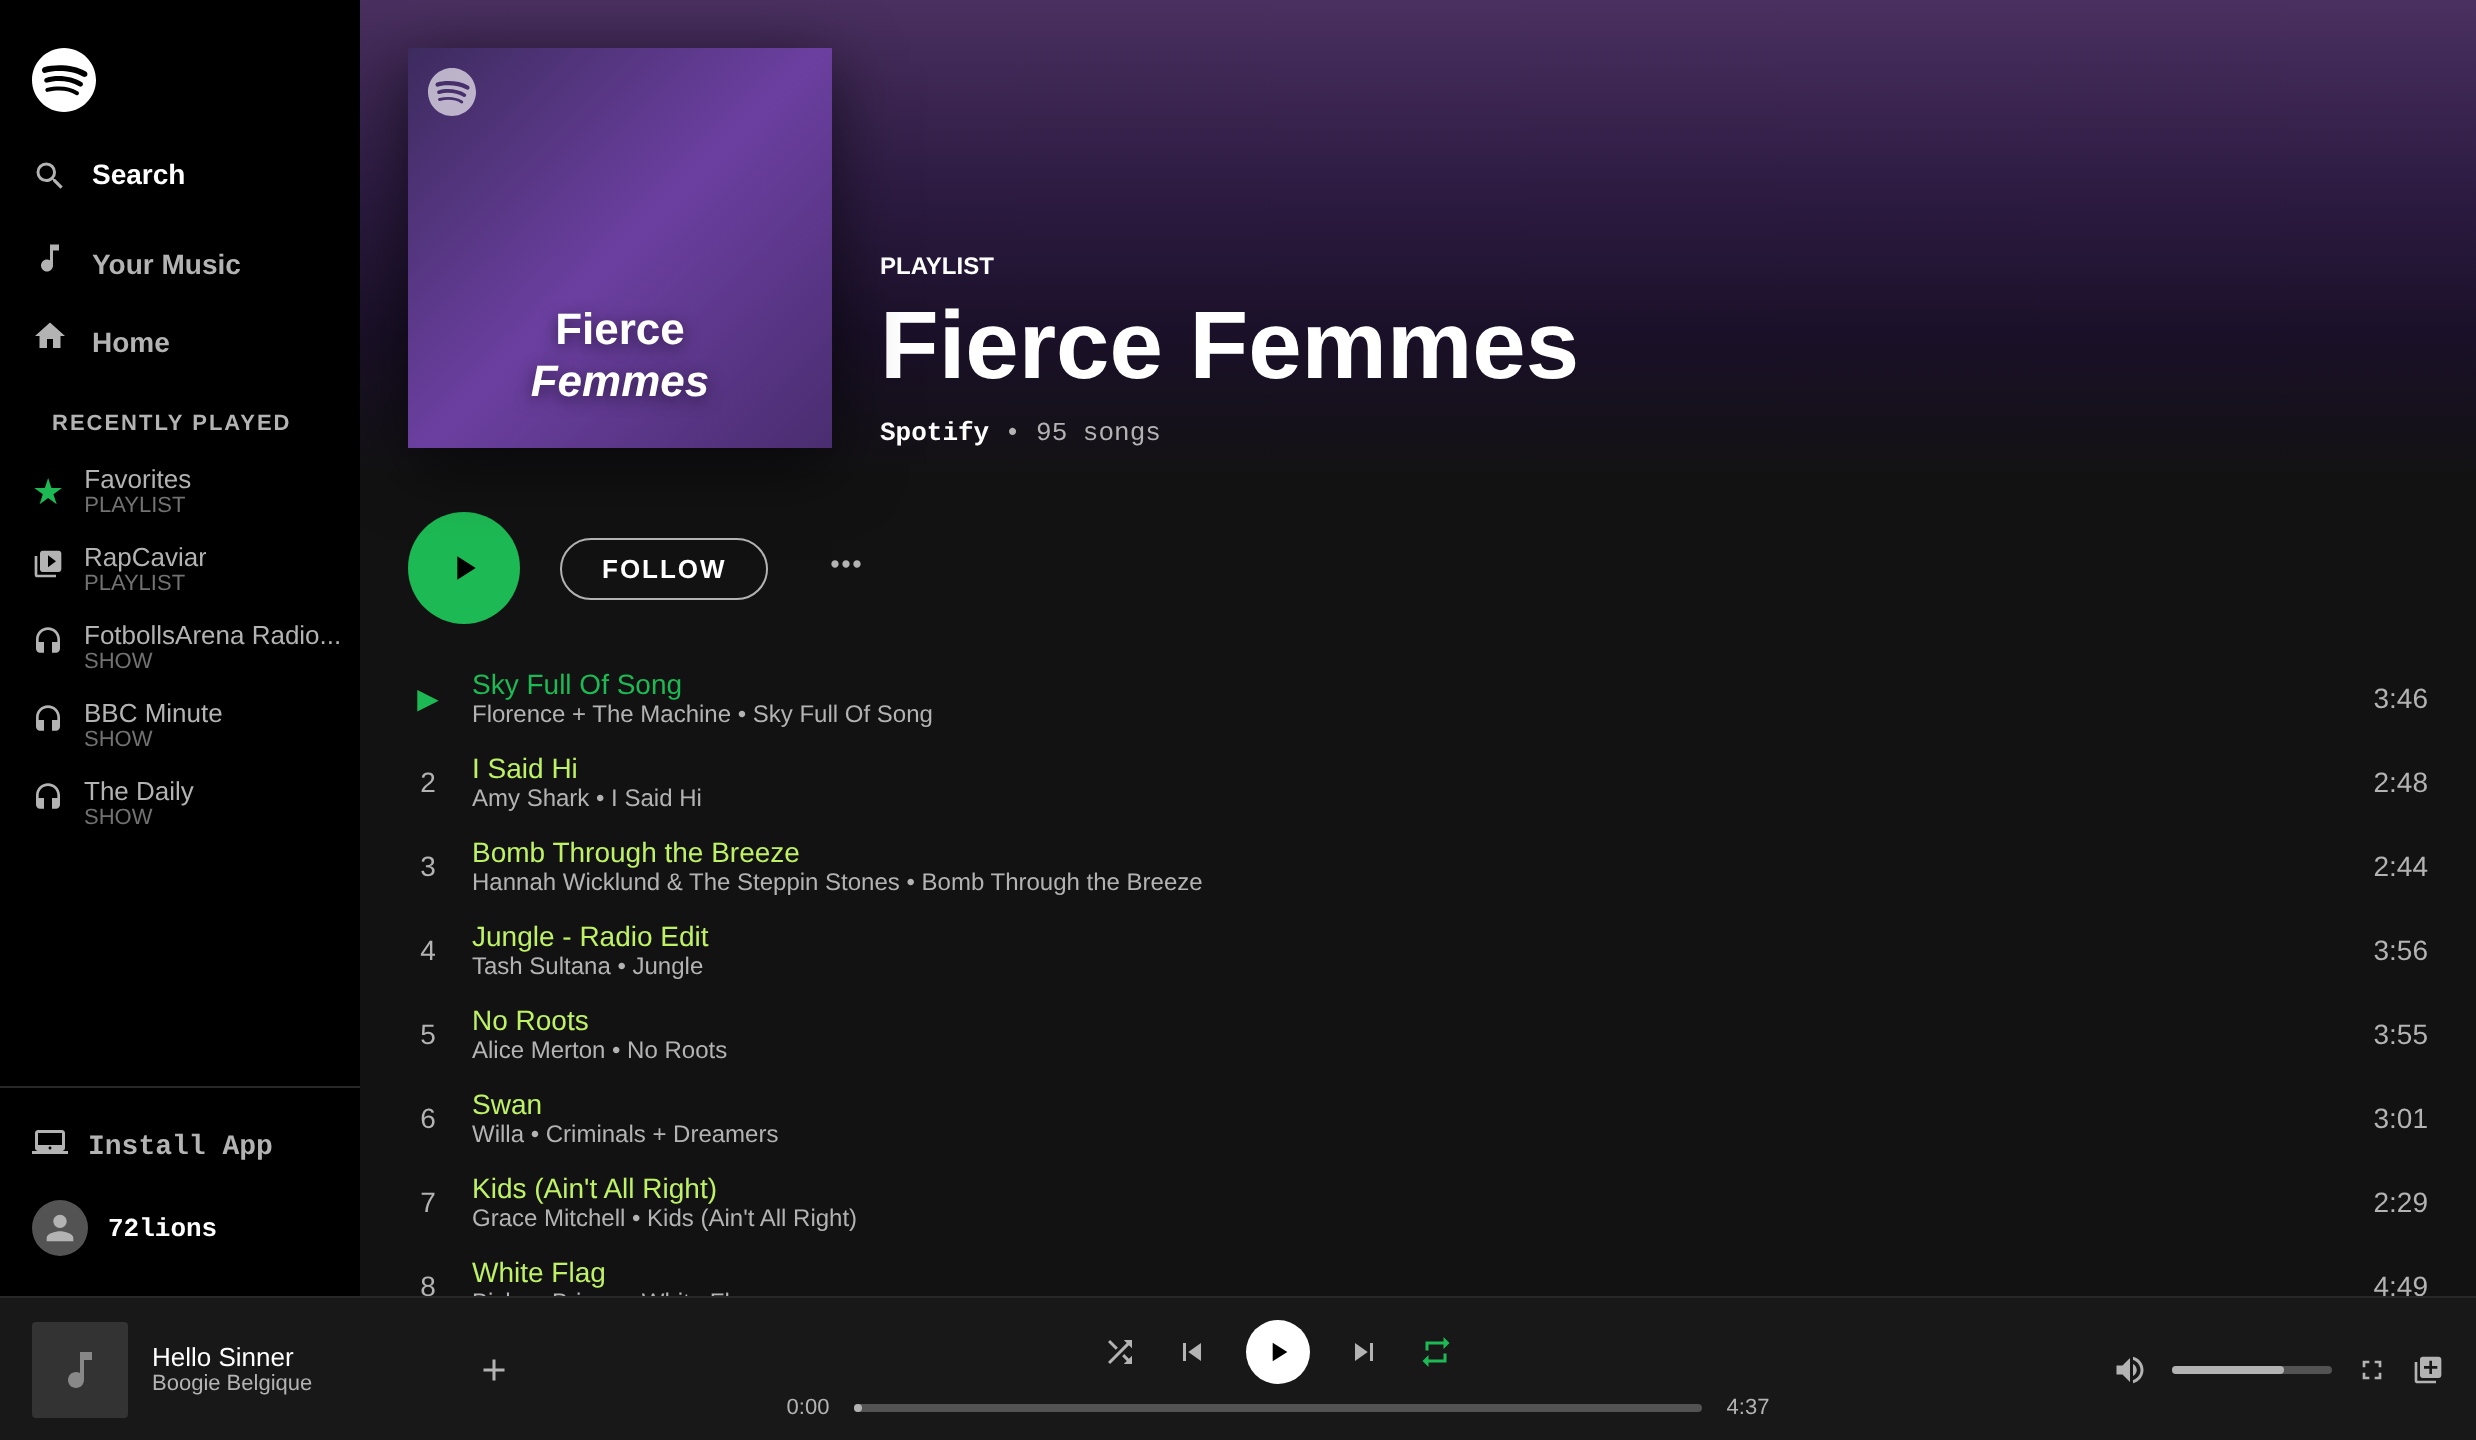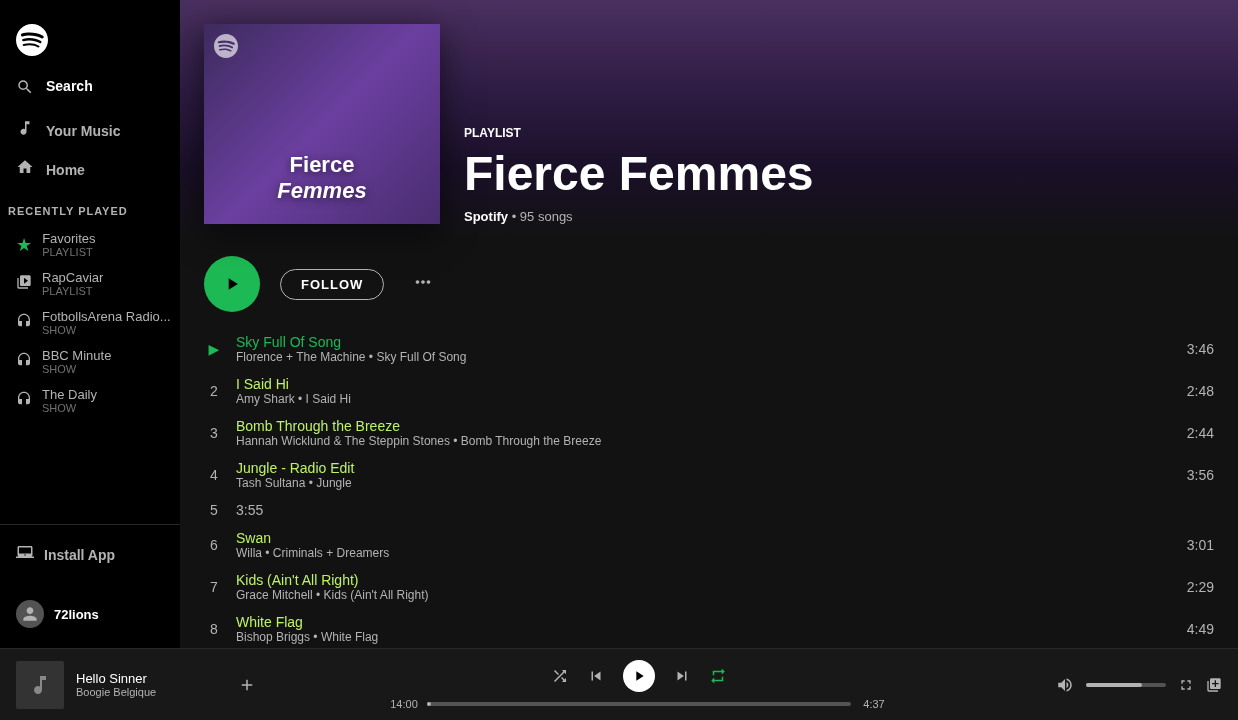--- a/index.html
+++ b/index.html
@@ -64,21 +64,21 @@
     .sidebar-label.active {
       color: #fff;
     }
 
     .sidebar-section-title {
       color: #b3b3b3;
       font-size: 11px;
       font-weight: 700;
       text-transform: uppercase;
       letter-spacing: 1px;
-      padding: 16px 8px 8px;
+      padding: 16px 26px 8px;
     }
 
     .playlist-item {
       display: flex;
       align-items: center;
       padding: 6px 16px;
       cursor: pointer;
       gap: 10px;
     }
 
@@ -98,35 +98,36 @@
 
     .favorites-star {
       color: #1db954;
       font-size: 18px;
     }
 
     .sidebar-bottom {
       margin-top: auto;
       padding: 12px 16px;
       border-top: 1px solid #282828;
+      font-family: Liberation Mono, monospace;
     }
 
     .install-app-btn {
       display: flex;
       align-items: center;
       gap: 10px;
       cursor: pointer;
       padding: 6px 0;
     }
 
     .user-profile {
       display: flex;
       align-items: center;
       gap: 10px;
-      margin-top: 28px;
+      margin-top: 8px;
       cursor: pointer;
     }
 
     .user-avatar {
       width: 28px;
       height: 28px;
       border-radius: 50%;
       background: #535353;
       display: flex;
       align-items: center;
@@ -151,21 +152,21 @@
 
     .playlist-header {
       background: linear-gradient(180deg, #4a3060 0%, #2d1b42 40%, #1a1028 70%, #121212 100%);
       padding: 24px 24px 16px;
       display: flex;
       gap: 24px;
       align-items: flex-end;
     }
 
     .album-art {
-      width: 236px;
+      width: 212px;
       height: 200px;
       background: #2a1f40;
       flex-shrink: 0;
       position: relative;
       box-shadow: 0 8px 32px rgba(0,0,0,0.6);
       display: flex;
       align-items: flex-end;
       justify-content: center;
     }
 
@@ -227,20 +228,21 @@
     .album-description {
       font-size: 13px;
       color: #b3b3b3;
       margin-bottom: 12px;
       line-height: 1.5;
     }
 
     .album-meta {
       font-size: 13px;
       color: #b3b3b3;
+      font-family: Liberation Mono, monospace;
     }
 
     .album-meta .meta-spotify {
       color: #fff;
       font-weight: 700;
     }
 
     .album-meta .meta-songs {
       color: #b3b3b3;
     }
@@ -678,20 +680,24 @@
         <div class="track-row">
           <span class="track-num ">4</span>
       <div class="track-info">
         <div class="track-title">Jungle - Radio Edit</div>
         <div class="track-subtitle">Tash Sultana • Jungle</div>
       </div>
     <span class="track-duration">3:56</span>
         </div>
         <div class="track-row">
           <span class="track-num ">5</span>
+      <div class="track-info">
+        <div class="track-title">No Roots</div>
+        <div class="track-subtitle">Alice Merton • No Roots</div>
+      </div>
     <span class="track-duration">3:55</span>
         </div>
         <div class="track-row">
           <span class="track-num ">6</span>
       <div class="track-info">
         <div class="track-title">Swan</div>
         <div class="track-subtitle">Willa • Criminals + Dreamers</div>
       </div>
     <span class="track-duration">3:01</span>
         </div>
@@ -755,21 +761,21 @@
             <path d="M6 18l8.5-6L6 6v12zM16 6v12h2V6h-2z"></path>
           </svg>
       </button>
       <button class="ctrl-btn repeat-icon-active">
         <svg width="18" height="18" viewBox="0 0 24 24" fill="currentColor">
             <path d="M7 7h10v3l4-4-4-4v3H5v6h2V7zm10 10H7v-3l-4 4 4 4v-3h12v-6h-2v4z"></path>
           </svg>
       </button>
     </div>
     <div class="progress-bar-container">
-      <span class="progress-time">14:00</span>
+      <span class="progress-time">0:00</span>
       <div class="progress-bar">
         <div class="progress-fill" id="prog-fill" style="width: 1%;"></div>
       </div>
       <span class="progress-time">4:37</span>
     </div>
   </div>
 
   <div class="player-right">
     <button class="ctrl-btn volume-btn">
       <svg width="18" height="18" viewBox="0 0 24 24" fill="currentColor">

